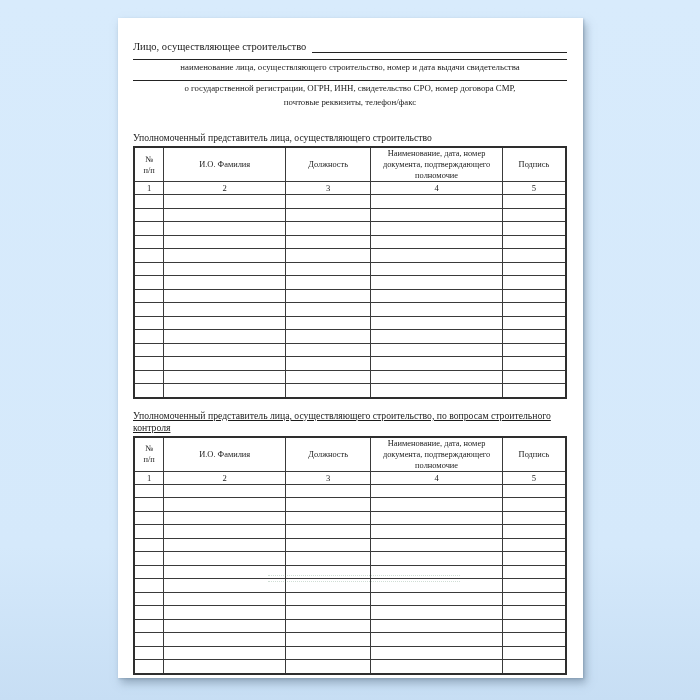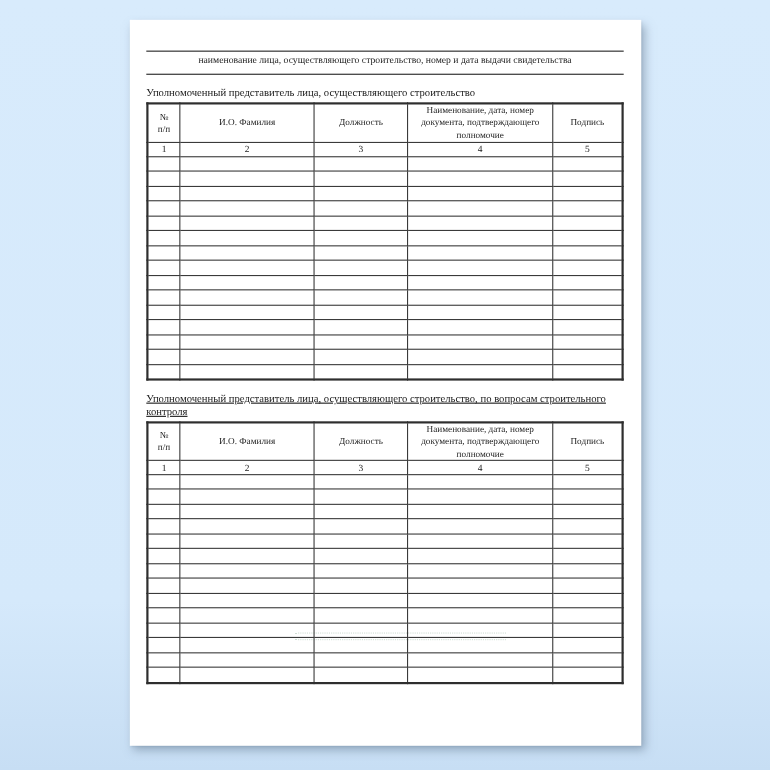--- a/index.html
+++ b/index.html
@@ -24,21 +24,21 @@
   .topline .fill-line{
     flex:1;border-bottom:1px solid #222;margin-left:6px;height:12px;
   }
   .rule{border-top:1px solid #222;margin-top:6px;height:0;}
   .rule2{margin-top:7px;}
   .caption{
     text-align:center;
     font-size:8.8px;line-height:1.3;margin-top:2px;
   }
   .section-heading{
-    font-size:9.7px;line-height:1.22;margin-top:11px;margin-bottom:2px;
+    font-size:9.7px;line-height:1.22;margin-top:24px;margin-bottom:2px;
   }
   .section-heading.h2{margin-top:11px;text-decoration:underline;}
   table.form-table{
     width:100%;border-collapse:collapse;table-layout:fixed;
     border:2px solid #2e2e2e;
   }
   .form-table th,.form-table td{
     border:1px solid #3a3a3a;
     font-weight:normal;padding:0 2px;text-align:center;vertical-align:middle;
     overflow:hidden;
@@ -59,25 +59,31 @@
     border-bottom:1px dotted rgba(66,122,86,.45);
     opacity:.55;filter:blur(.3px);
     pointer-events:none;
   }
 </style>
 </head>
 <body>
 
 <div class="page">
 
+  <div class="topline">
+    <span>Лицо, осуществляющее строительство</span>
+    <span class="fill-line"></span>
+  </div>
 
   <div class="rule"></div>
   <div class="caption">наименование лица, осуществляющего строительство, номер и дата выдачи свидетельства</div>
 
   <div class="rule rule2"></div>
+  <div class="caption">о государственной регистрации, ОГРН, ИНН, свидетельство СРО, номер договора СМР,</div>
+  <div class="caption">почтовые реквизиты, телефон/факс</div>
 
   <div class="section-heading h1">Уполномоченный представитель лица, осуществляющего строительство</div>
   <table class="form-table">
       <colgroup>
         <col class="col-1">
         <col class="col-2">
         <col class="col-3">
         <col class="col-4">
         <col class="col-5">
       </colgroup>

